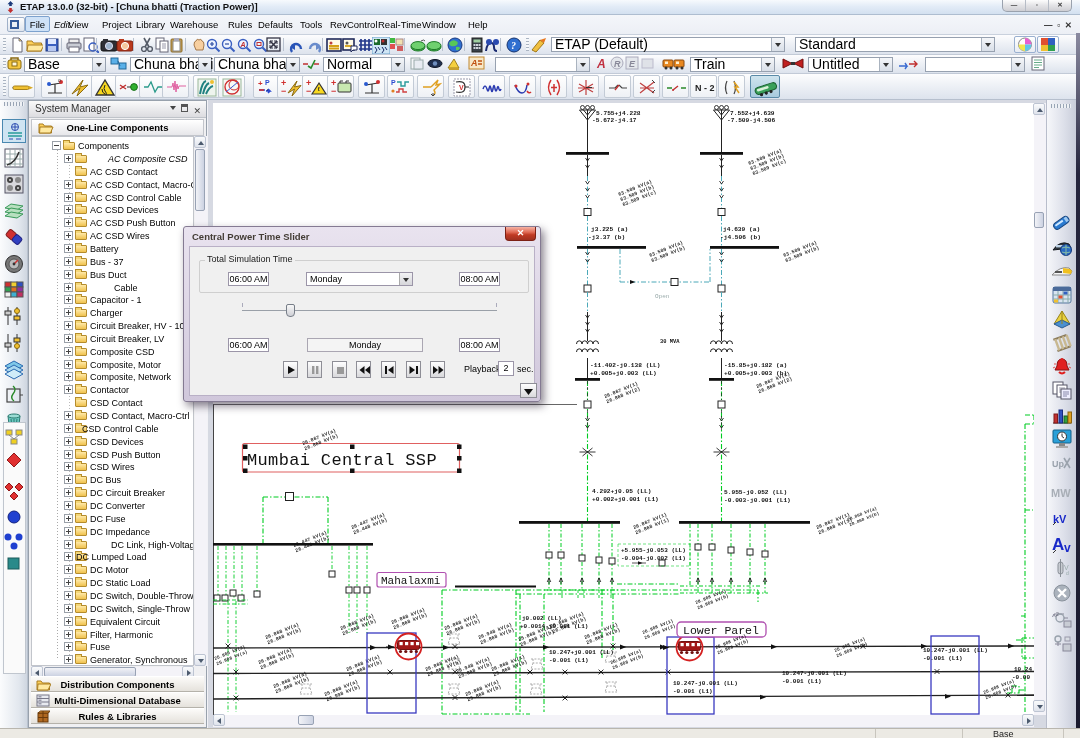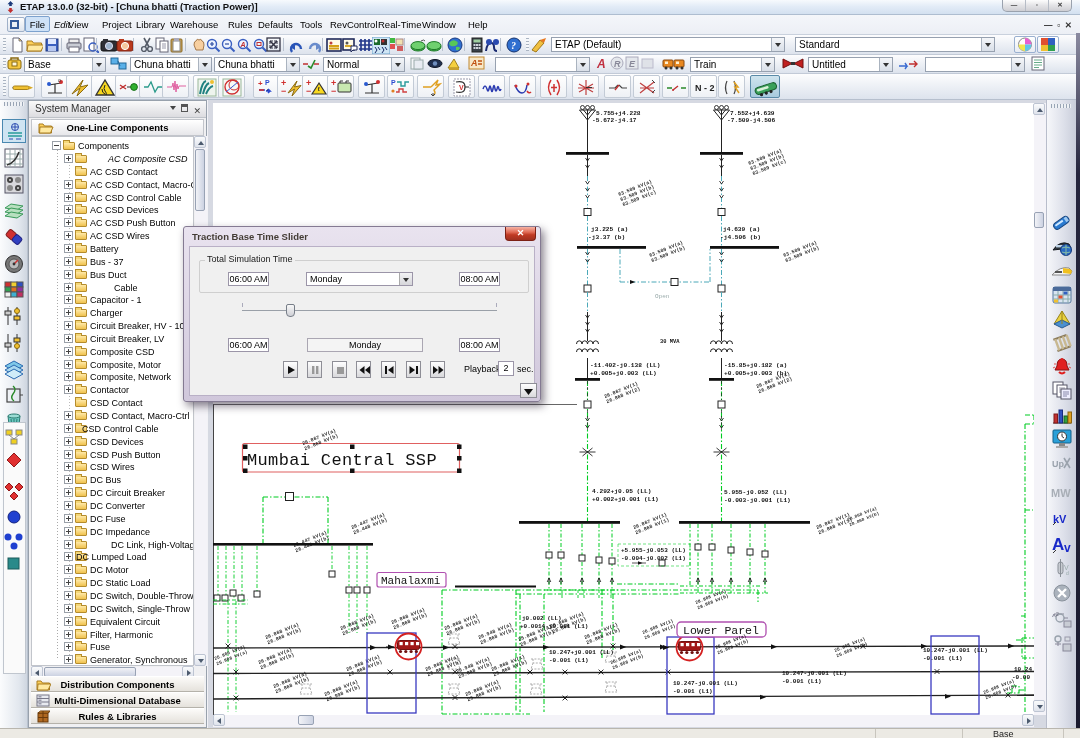--- a/index.html
+++ b/index.html
@@ -26,21 +26,21 @@
 .mdibtns { position:absolute; font-size:8.5px; font-weight:bold; color:#333; }
 .tbrow { position:absolute; left:0; width:1080px; background:linear-gradient(#fdfdfe,#eef1f6 45%,#dde3ed); border-bottom:1px solid #c2cad7; }
 #tb1 { top:35px; height:20px; }
 #tb2 { top:55px; height:19px; }
 #tb3 { top:74px; height:26px; border-bottom:1px solid #b6bfcd; }
 .grip { position:absolute; top:3px; width:3px; bottom:3px;
   background:repeating-linear-gradient(#aab4c2 0 1px,#f6f8fa 1px 3px); }
 .ti { position:absolute; top:2px; width:17px; height:16px; }
 .ti svg { position:absolute; left:0; top:0; }
 .sep { position:absolute; top:3px; width:1px; height:13px; background:#b9c2cf; }
-.combo { position:absolute; height:15px; background:#fff; border:1px solid #97a1b0; font-size:10px;
+.combo { position:absolute; height:15px; background:#fff; border:1px solid #97a1b0; font-size:14px;
   line-height:13px; padding-left:3px; color:#000; white-space:nowrap; }
 .combo .arr { position:absolute; right:0; top:0; width:13px; height:100%;
   background:linear-gradient(#f4f6f9,#d9dfe8); border-left:1px solid #aab3bf; }
 .combo .arr:before { content:""; position:absolute; left:3px; top:5px; border:3px solid transparent; border-top:4px solid #333; }
 .tbtn3 { position:absolute; top:1px; width:27px; height:23px; background:linear-gradient(#ffffff,#eef1f5);
   border:1px solid #c3cbd6; border-radius:2px; }
 .tbtn3 svg { position:absolute; left:2px; top:1px; }
 #leftstrip { position:absolute; left:0; top:100px; width:28px; height:628px;
   background:linear-gradient(to right,#fbfcfd,#e2e7ee 70%,#cfd6e0); border-right:1px solid #b8c1ce; }
 .lsbtn { position:absolute; left:2px; width:24px; height:24px; }
@@ -1662,21 +1662,21 @@
         </svg></div>
   </div>
   <div id="rightedge"></div>
   <div id="statusbar">
     <span style="position:absolute;left:993px;top:0;font-size:9px;">Base</span>
     <span style="position:absolute;left:875px;top:0;width:1px;height:10px;background:#c8c5bd;"></span>
     <span style="position:absolute;left:962px;top:0;width:1px;height:10px;background:#c8c5bd;"></span>
     <span style="position:absolute;left:1063px;top:0;width:1px;height:10px;background:#c8c5bd;"></span>
   </div>
   <div id="dialog">
-    <div id="dlgtitle">Traction Base Time Slider</div>
+    <div id="dlgtitle">Central Power Time Slider</div>
     <div id="dlgclose">✕</div>
     <div id="dlgclient">
       <div class="gbox" style="left:9px;top:13px;width:330px;height:33px;">
         <span class="glabel" style="left:5px;top:-7px;">Total Simulation Time</span>
       </div>
       <div class="dfield" style="left:38px;top:25px;width:41px;">06:00 AM</div>
       <div class="combo" style="left:116px;top:25px;width:107px;height:14px;border:1px solid #9b95a8;line-height:12px;font-size:9px;">Monday<div class="arr" style="background:linear-gradient(#f2f2f4,#d6d6da);border-left:1px solid #aaa;"></div></div>
       <div class="dfield" style="left:269px;top:25px;width:41px;">08:00 AM</div>
       <div style="position:absolute;left:52px;top:62.5px;width:255px;height:1px;background:#9aa0a8;"></div>
       <div style="position:absolute;left:52px;top:56px;width:1px;height:4px;background:#aab;"></div>

